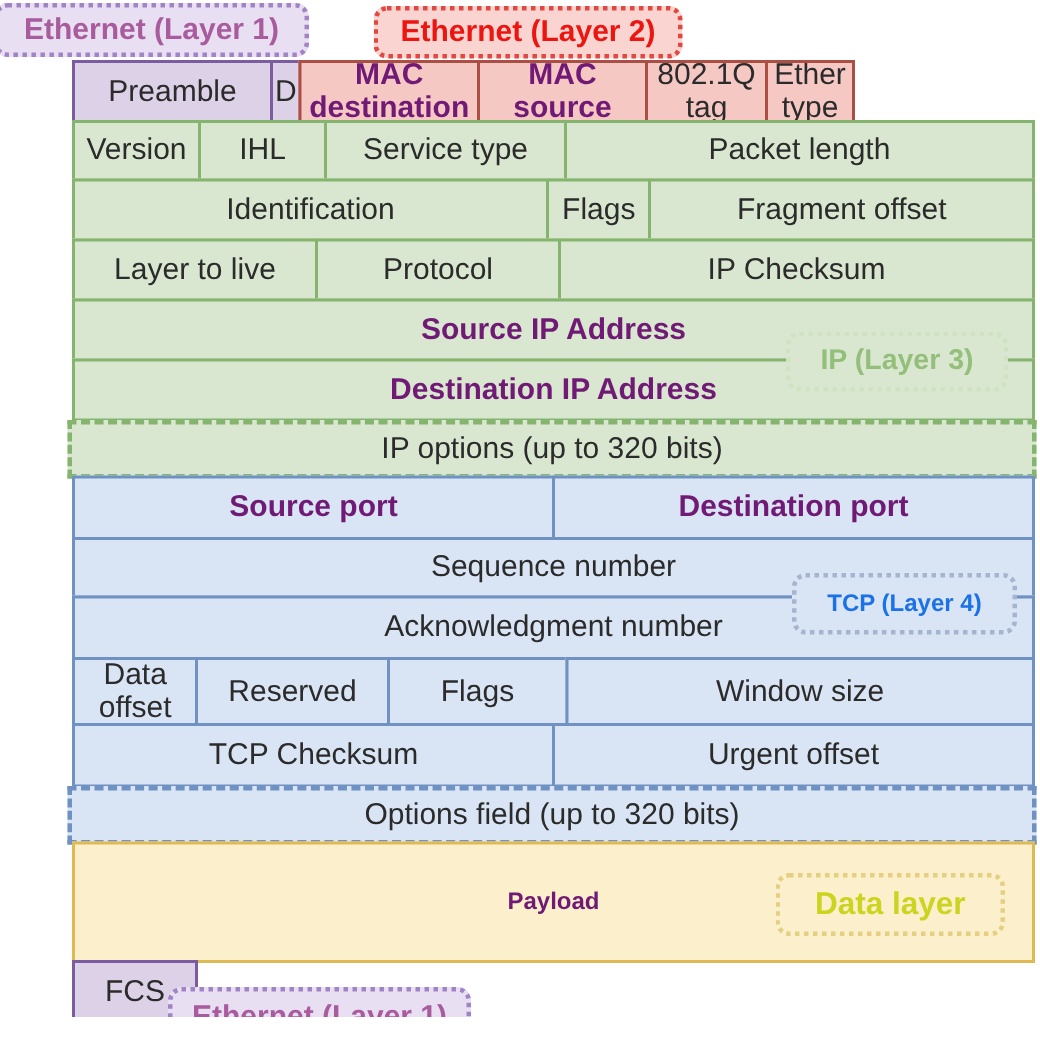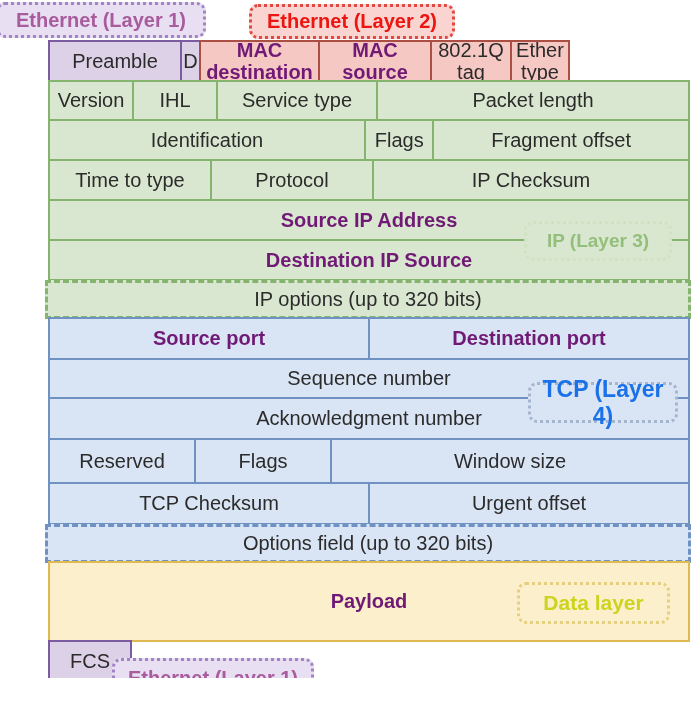--- a/index.html
+++ b/index.html
@@ -29,21 +29,21 @@
   .u{background:var(--blue-fill);border:2px solid var(--blue-border);}
   .y{background:var(--yellow-fill);border:2px solid var(--yellow-border);}
   .g.dash{border:3px dashed var(--green-border);}
   .u.dash{border:3px dashed var(--blue-border);}
 
   .tag{position:absolute;display:flex;align-items:center;justify-content:center;text-align:center;
        box-sizing:border-box;font-weight:bold;border-radius:9px;z-index:6;font-size:20px;}
   .tag.p1{background:var(--purple-label-fill);border:3px dotted var(--purple-label-border);color:var(--purple-label-text);}
   .tag.r2{background:var(--red-label-fill);border:3px dotted var(--red-label-border);color:var(--red-label-text);}
   .tag.g3{background:var(--green-fill);border:3px dotted var(--green-label-border);color:var(--green-label-text);font-size:19px;}
-  .tag.u4{background:var(--blue-fill);border:3px dotted var(--blue-label-border);color:var(--blue-label-text);font-size:23px;}
+  .tag.u4{background:var(--blue-fill);border:3px dotted var(--blue-label-border);color:var(--blue-label-text);font-size:16px;}
   .tag.y5{background:transparent;border:3px dotted var(--yellow-label-border);color:var(--yellow-label-text);font-size:21px;}
 
   .abs{position:absolute;box-sizing:border-box;display:flex;align-items:center;justify-content:center;}
 </style>
 </head>
 <body>
 
 <div id="canvas">
 
   <div class="tag p1" style="left:-4px;top:2px;width:210px;height:36px;">Ethernet (Layer 1)</div>
@@ -63,59 +63,60 @@
     <div class="cell g" style="flex-grow:12.5;">IHL</div>
     <div class="cell g" style="flex-grow:25;">Service type</div>
     <div class="cell g" style="flex-grow:50;">Packet length</div>
   </div>
   <div class="row" style="top:119px;height:42px;">
     <div class="cell g" style="flex-grow:50;">Identification</div>
     <div class="cell g" style="flex-grow:9.8;">Flags</div>
     <div class="cell g" style="flex-grow:40.2;">Fragment offset</div>
   </div>
   <div class="row" style="top:159px;height:42px;">
-    <div class="cell g" style="flex-grow:25;">Time to type</div>
+    <div class="cell g" style="flex-grow:25;">Layer to live</div>
     <div class="cell g" style="flex-grow:25;">Protocol</div>
     <div class="cell g" style="flex-grow:50;">IP Checksum</div>
   </div>
   <div class="row" style="top:199px;height:42px;">
     <div class="cell g b">Source IP Address</div>
   </div>
   <div class="row" style="top:239px;height:42px;">
-    <div class="cell g b">Destination IP Source</div>
+    <div class="cell g b">Destination IP Address</div>
   </div>
   <div class="row" style="left:45px;top:280px;height:39px;width:646px;justify-content:flex-end;">
     <div class="cell g dash">IP options (up to 320 bits)</div>
   </div>
 
   <div class="row" style="top:317px;height:43px;">
     <div class="cell u b" style="flex-grow:50;">Source port</div>
     <div class="cell u b" style="flex-grow:50;">Destination port</div>
   </div>
   <div class="row" style="top:358px;height:41px;">
     <div class="cell u">Sequence number</div>
   </div>
   <div class="row" style="top:397px;height:43px;">
     <div class="cell u">Acknowledgment number</div>
   </div>
   <div class="row" style="top:438px;height:46px;">
+    <div class="cell u" style="flex-grow:12.5;padding:1px 2px;">Data offset</div>
     <div class="cell u" style="flex-grow:19.6;">Reserved</div>
     <div class="cell u" style="flex-grow:18.2;">Flags</div>
     <div class="cell u" style="flex-grow:49.7;">Window size</div>
   </div>
   <div class="row" style="top:482px;height:43px;">
     <div class="cell u" style="flex-grow:50;">TCP Checksum</div>
     <div class="cell u" style="flex-grow:50;">Urgent offset</div>
   </div>
   <div class="row" style="left:45px;top:524px;height:39px;width:646px;">
     <div class="cell u dash">Options field (up to 320 bits)</div>
   </div>
 
   <div class="row" style="top:561px;height:81px;">
-    <div class="cell y b" style="font-size:20px;">Payload</div>
+    <div class="cell y b" style="font-size:16px;">Payload</div>
   </div>
 
   <div class="abs cell p" style="left:48px;top:640px;width:84px;height:42px;z-index:1;">FCS</div>
 
   <div class="tag g3" style="left:524px;top:221px;width:148px;height:40px;">IP (Layer 3)</div>
   <div class="tag u4" style="left:528px;top:382px;width:150px;height:41px;">TCP (Layer 4)</div>
   <div class="tag y5" style="left:517px;top:582px;width:153px;height:42px;">Data layer</div>
   <div class="tag p1" style="left:112px;top:658px;width:202px;height:40px;">Ethernet (Layer 1)</div>
 
 </div>

